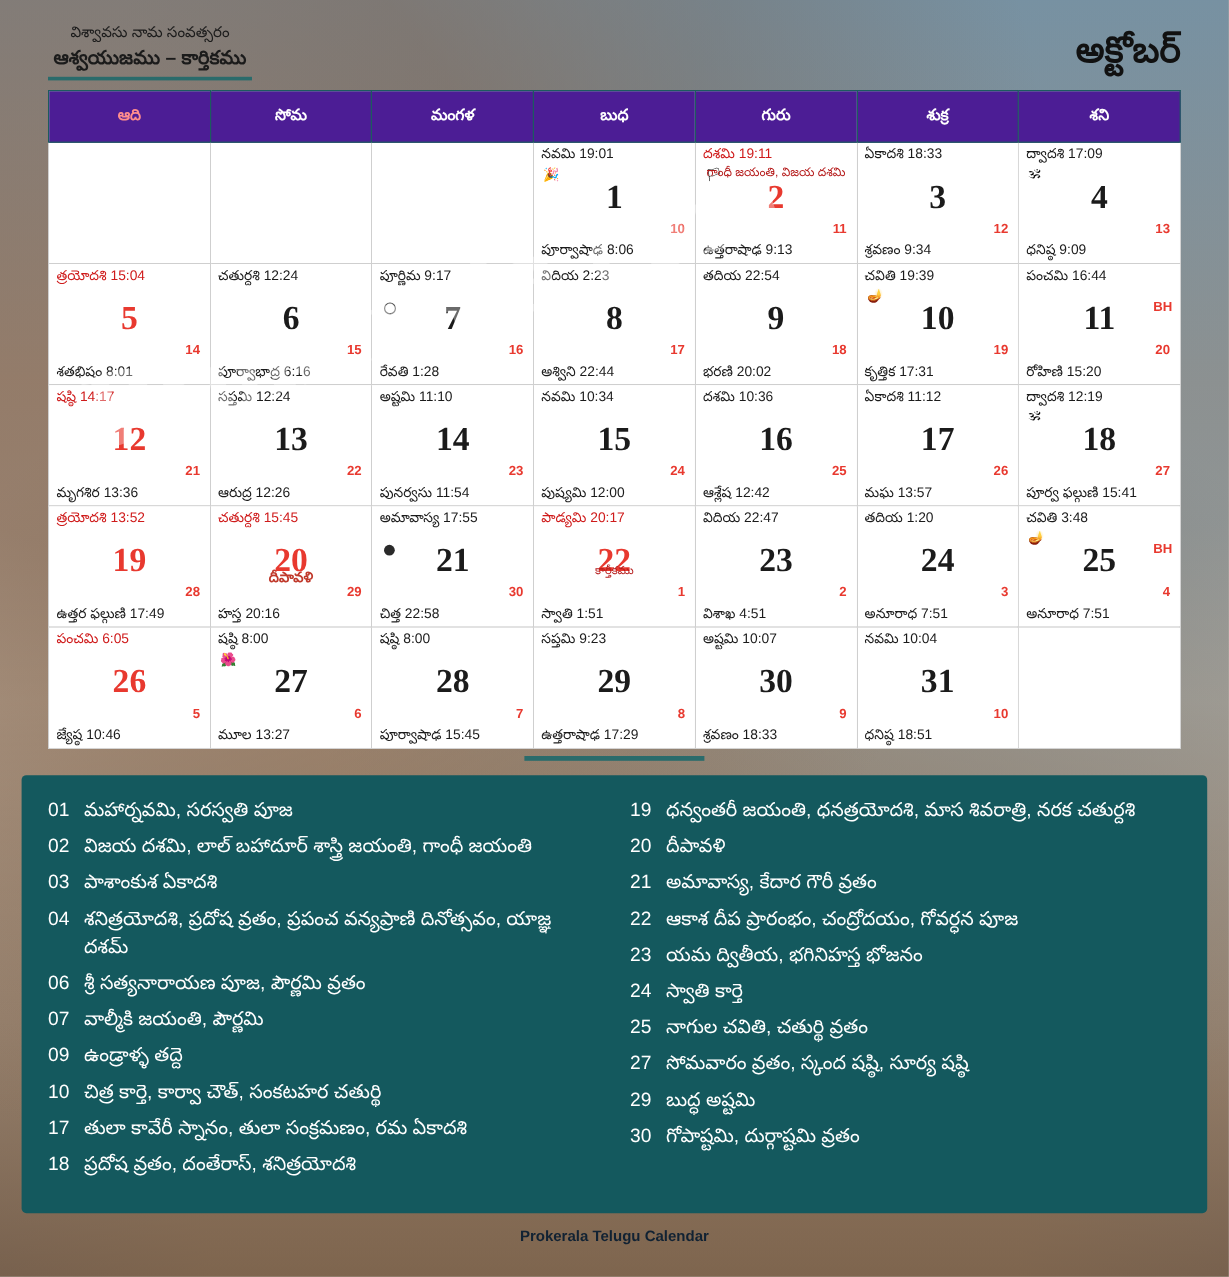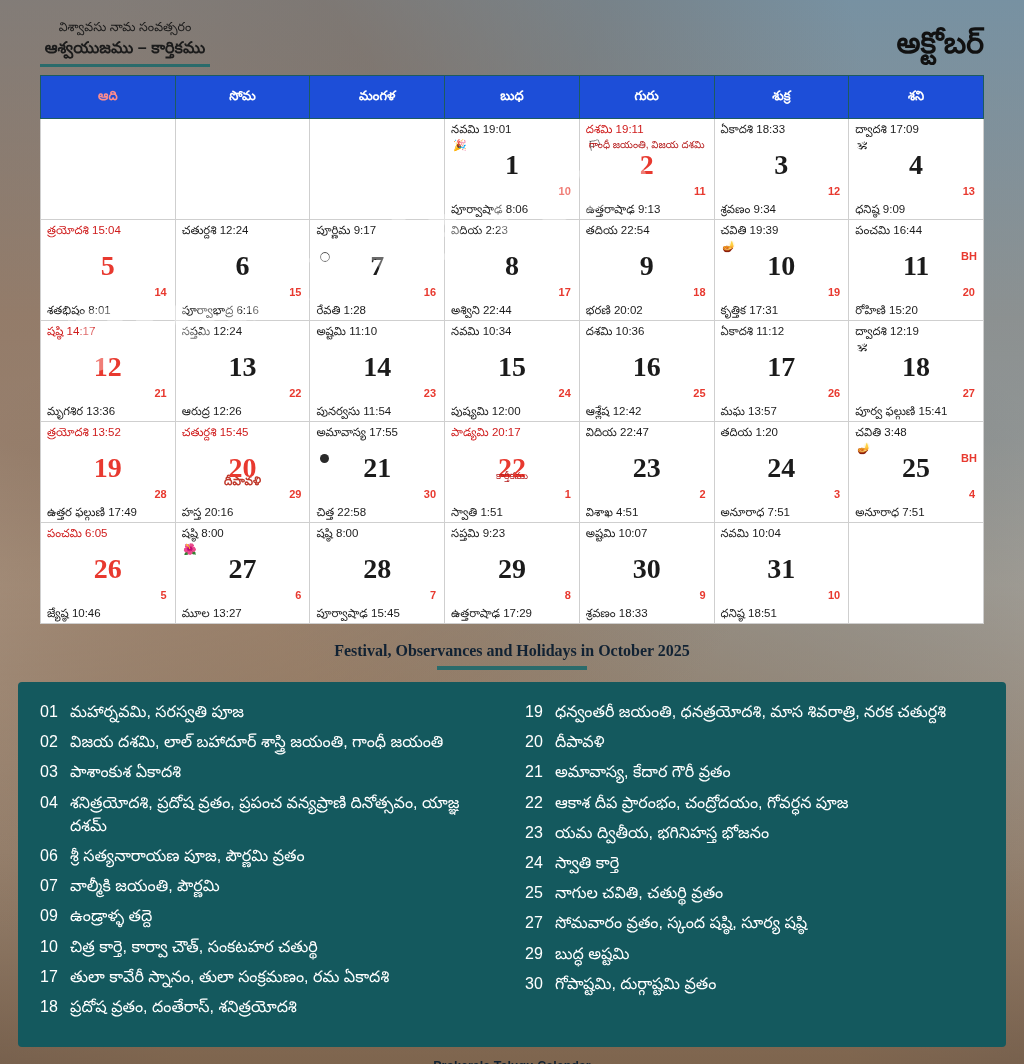--- a/index.html
+++ b/index.html
@@ -39,21 +39,21 @@
     font-family:"Liberation Serif", serif;
     font-size:30px;font-weight:bold;color:#111;margin-top:10px;margin-left:16px;
   }
 
   
   .cal{
     width:944px;margin:0 auto;border-collapse:collapse;
     background:#fff;table-layout:fixed;
   }
   .cal th{
-    background:#1d4ed8;color:#fff;font-size:13px;font-weight:bold;
+    background:#4c1d95;color:#fff;font-size:13px;font-weight:bold;
     height:40px;border:1px solid #1d5b5f;
   }
   .cal th.sun{color:#ff8d8d;}
   .cal td{
     border:1px solid #cfcfcf;
     height:100px;width:135px;
     vertical-align:top;padding:0;position:relative;
     background:rgba(255,255,255,.92);
   }
   .cell{position:relative;height:100%;width:100%;}
@@ -434,21 +434,20 @@
               <div class="daynum">31</div>
               <div class="lunar">10</div>
               <div class="nakshatra">ధనిష్ఠ 18:51</div>
             </div>
           </td>
           <td></td>
         </tr>
       </tbody>
   </table>
 
-  <div class="fest-title">Festival, Observances and Holidays in October 2025</div>
   <div class="fest-underline"></div>
 
   <div class="fest-box">
     <div class="fest-col" id="fest-left">
         <div class="fest-row">
           <div class="fest-num">01</div>
           <div class="fest-txt">మహార్నవమి, సరస్వతి పూజ</div>
         </div>
         <div class="fest-row">
           <div class="fest-num">02</div>

